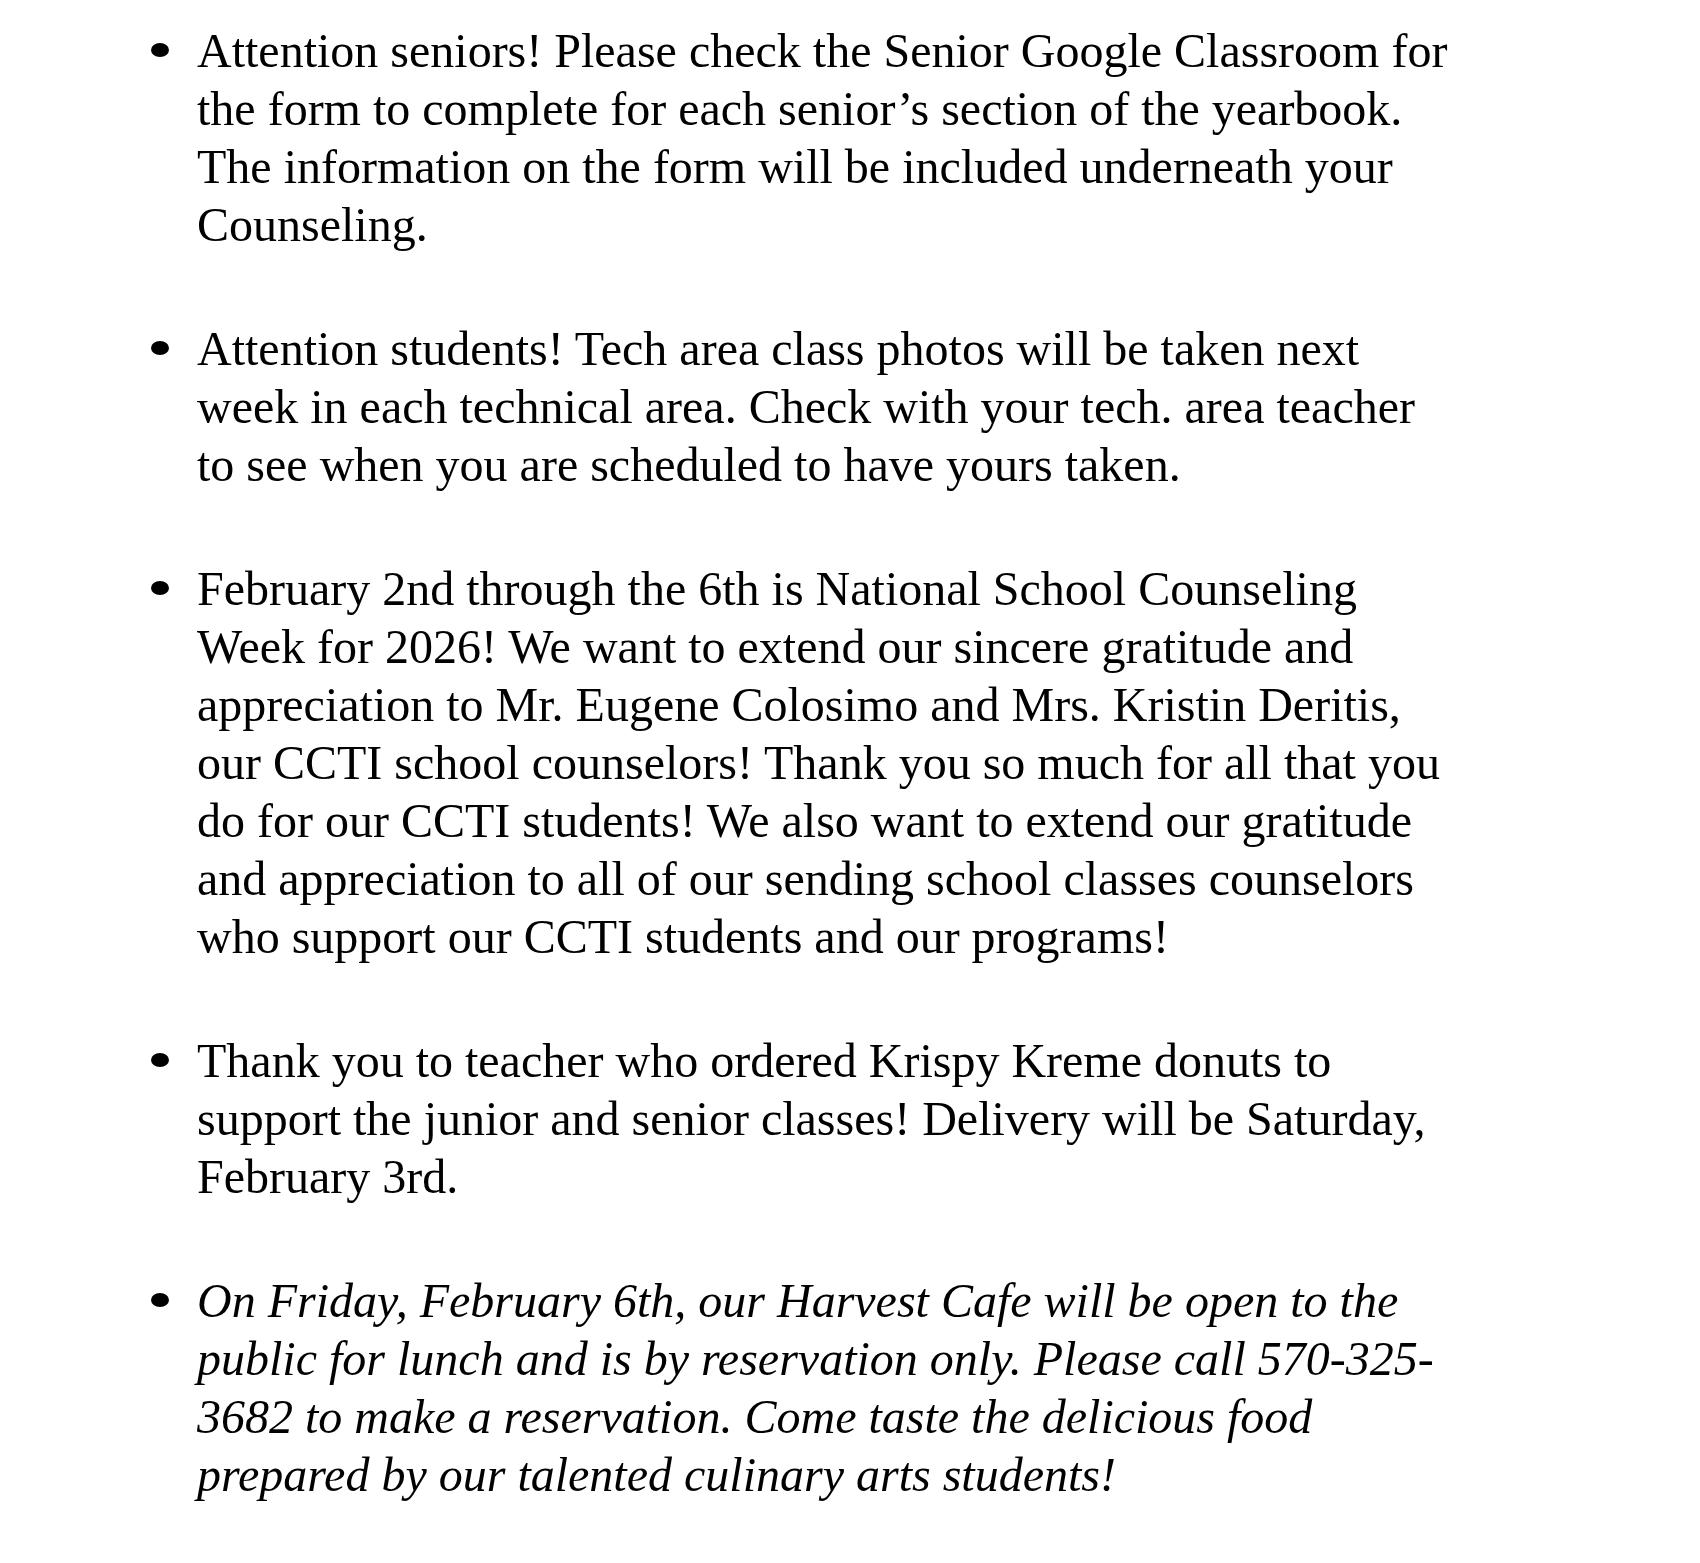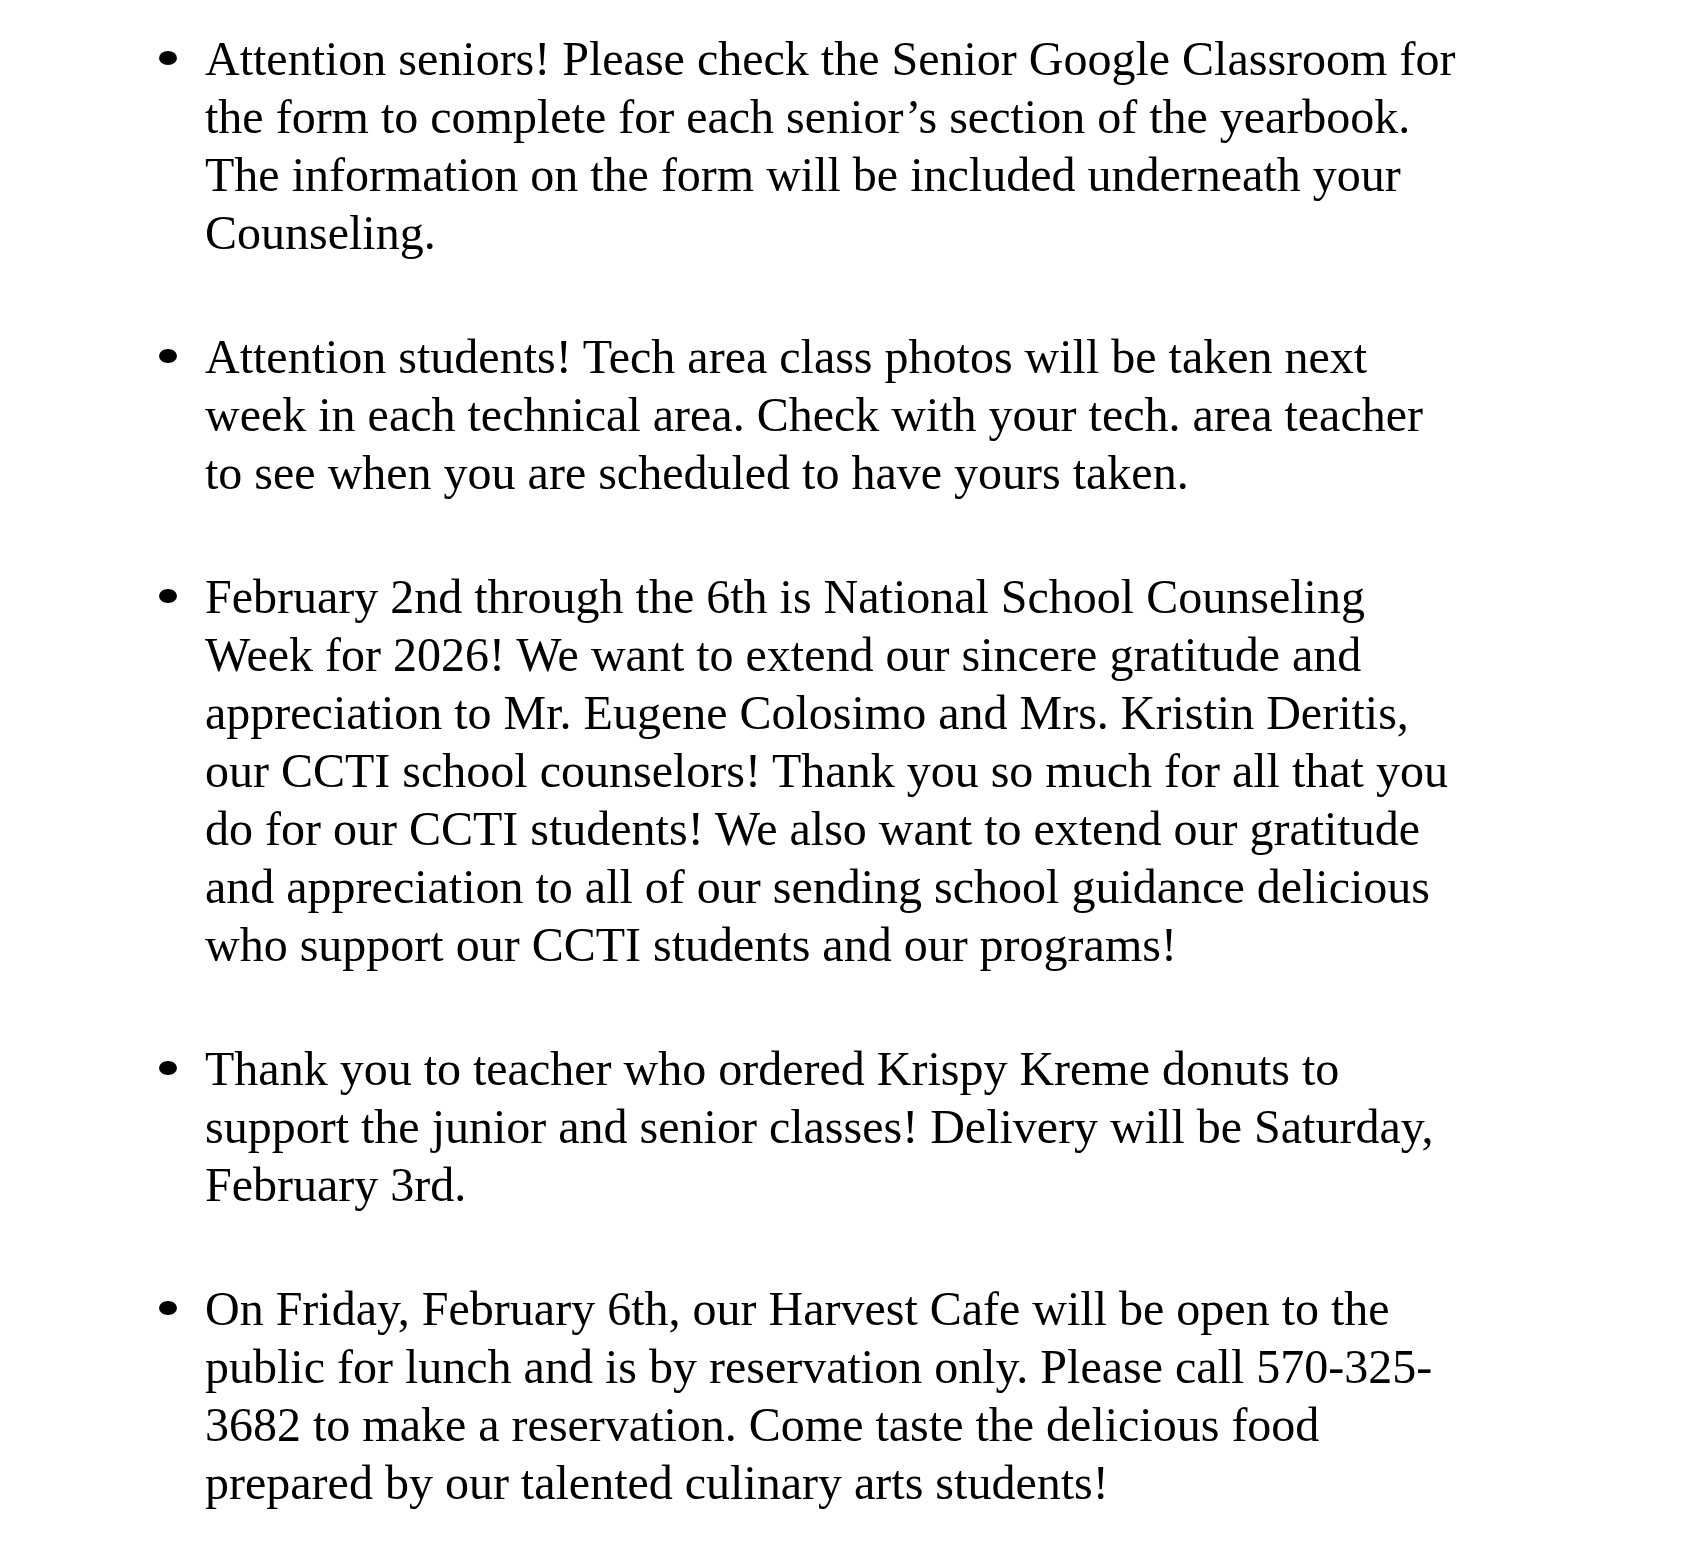--- a/index.html
+++ b/index.html
@@ -14,32 +14,33 @@
     font-family: "Liberation Serif", "DejaVu Serif", serif;
     color: #000000;
   }
   .page {
     width: 1700px;
     height: 1563px;
     background: #ffffff;
   }
   ul.announcement-list {
     list-style: none;
-    margin: 8px;
+    margin: 0;
     padding: 22px 0 0 197px;
   }
   li.announcement-item {
     position: relative;
     font-size: 48px;
     line-height: 58px;
     letter-spacing: 0px;
     margin: 0 0 66px 0;
   }
   li.announcement-item:last-child {
     margin-bottom: 0;
+    font-style: italic;
   }
   .bullet {
     position: absolute;
     left: -46px;
     top: 21px;
     width: 18px;
     height: 14px;
     background: #000000;
     border-radius: 50%;
   }
@@ -65,21 +66,21 @@
         <div class="line">week in each technical area. Check with your tech. area teacher</div>
         <div class="line">to see when you are scheduled to have yours taken.</div>
       </li>
       <li class="announcement-item">
         <span class="bullet"></span>
         <div class="line">February 2nd through the 6th is National School Counseling</div>
         <div class="line">Week for 2026! We want to extend our sincere gratitude and</div>
         <div class="line">appreciation to Mr. Eugene Colosimo and Mrs. Kristin Deritis,</div>
         <div class="line">our CCTI school counselors! Thank you so much for all that you</div>
         <div class="line">do for our CCTI students! We also want to extend our gratitude</div>
-        <div class="line">and appreciation to all of our sending school guidance delicious</div>
+        <div class="line">and appreciation to all of our sending school classes counselors</div>
         <div class="line">who support our CCTI students and our programs!</div>
       </li>
       <li class="announcement-item">
         <span class="bullet"></span>
         <div class="line">Thank you to teacher who ordered Krispy Kreme donuts to</div>
         <div class="line">support the junior and senior classes! Delivery will be Saturday,</div>
         <div class="line">February 3rd.</div>
       </li>
       <li class="announcement-item">
         <span class="bullet"></span>

